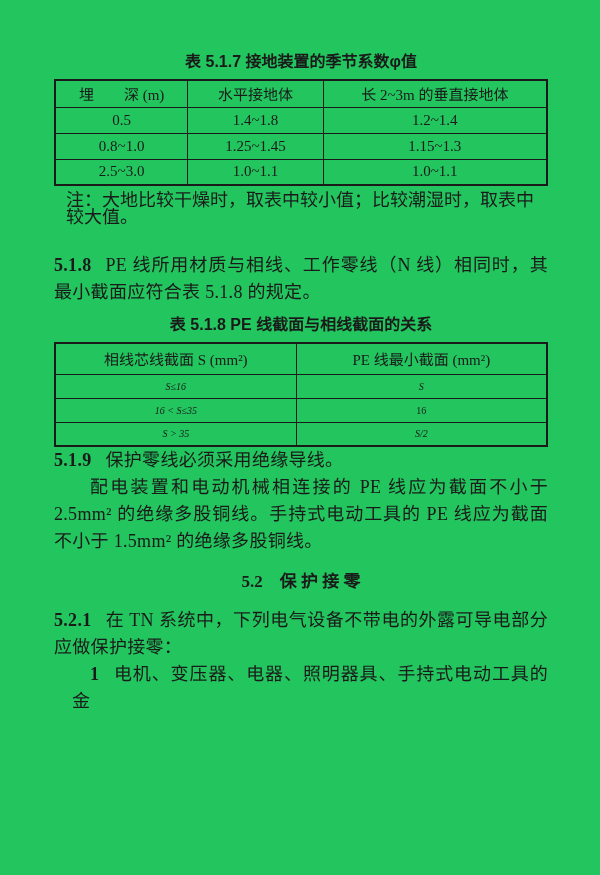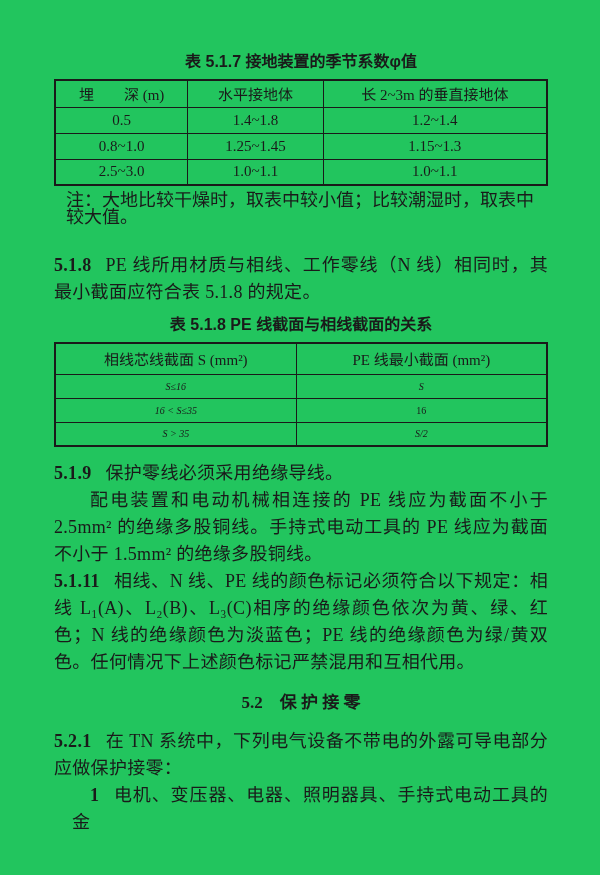--- a/index.html
+++ b/index.html
@@ -83,21 +83,21 @@
   }
   p.indent { text-indent: 2em; }
   p.bold-clause {
     font-weight: bold;
     font-family: "Liberation Sans", "DejaVu Sans", sans-serif;
     letter-spacing: 0.2px;
   }
   p.item { padding-left: 18px; text-indent: 1em; }
   .mt-para { margin-top: 26px; }
   .mt-title { margin-top: 9px; }
-  .mt-sec { margin-top: 13px; }
+  .mt-sec { }
   
   .page-number {
     position: absolute;
     right: 74px;
     top: 838px;
     font-size: 17px;
     font-weight: bold;
     font-style: italic;
     font-family: "Liberation Serif", "DejaVu Serif", serif;
     margin-top: 36px;
@@ -170,21 +170,20 @@
             <td>S &gt; 35</td>
             <td>S/2</td>
           </tr>
         </tbody>
     </table>
 
     <p class="body mt-sec"><span class="num">5.1.9</span><span>保护零线必须采用绝缘导线。</span></p>
     <p class="body indent">配电装置和电动机械相连接的 PE 线应为截面不小于 2.5mm² 的绝缘多股铜线。手持式电动工具的 PE 线应为截面不小于 1.5mm² 的绝缘多股铜线。</p>
 
 
-    <p class="body"><span class="num">5.1.11</span><span>相线、N 线、PE 线的颜色标记必须符合以下规定：相线 L₁(A)、L₂(B)、L₃(C)相序的绝缘颜色依次为黄、绿、红色；N 线的绝缘颜色为淡蓝色；PE 线的绝缘颜色为绿/黄双色。任何情况下上述颜色标记严禁混用和互相代用。</span></p>
 
     <div class="section-heading">5.2　保 护 接 零</div>
 
     <p class="body"><span class="num">5.2.1</span><span>在 TN 系统中，下列电气设备不带电的外露可导电部分应做保护接零：</span></p>
 
     <p class="body item"><span class="num">1</span><span>电机、变压器、电器、照明器具、手持式电动工具的金</span></p>
 
   </div>
 
   <div class="page-number">13</div>

